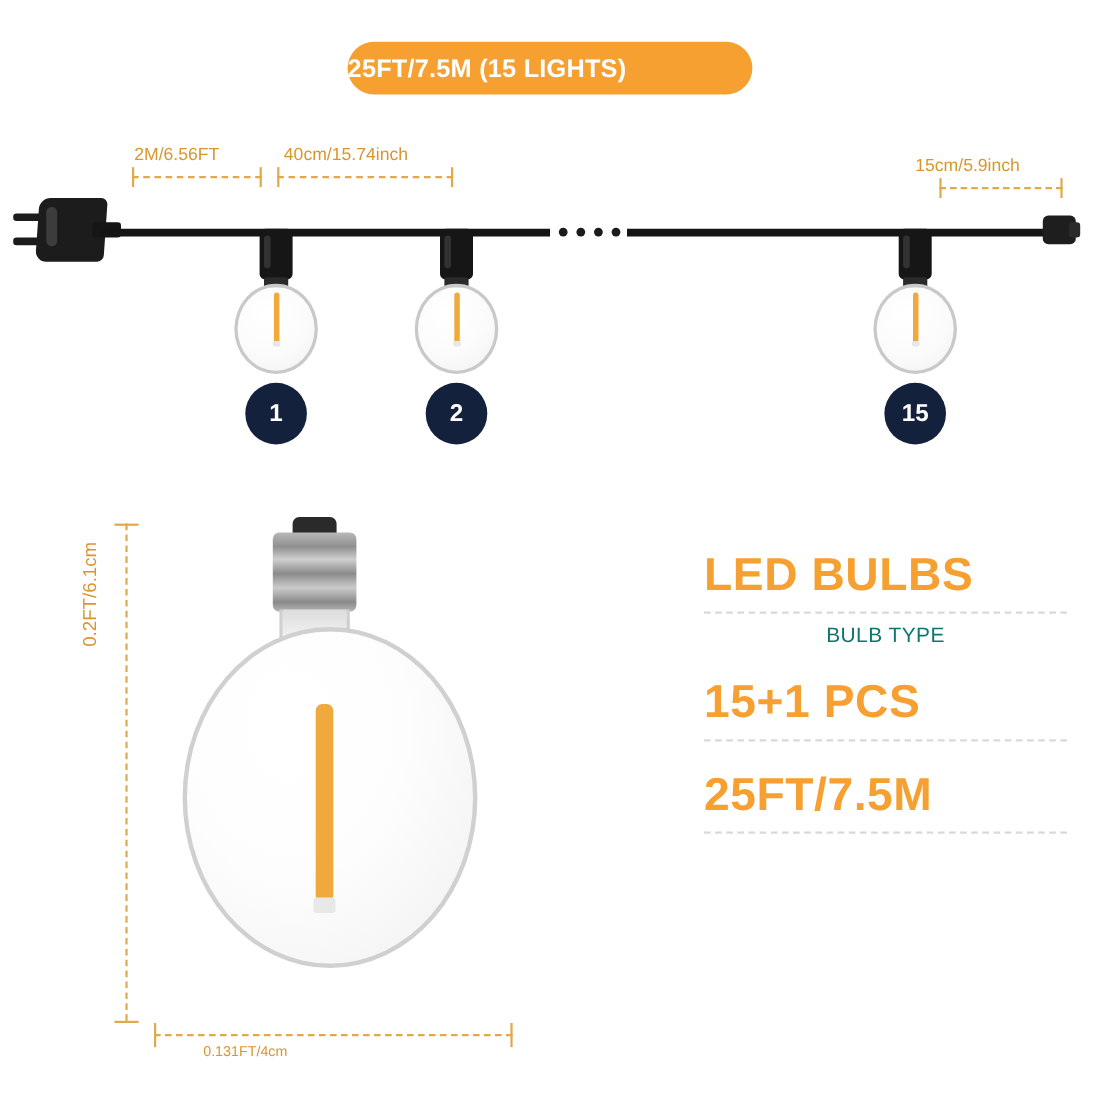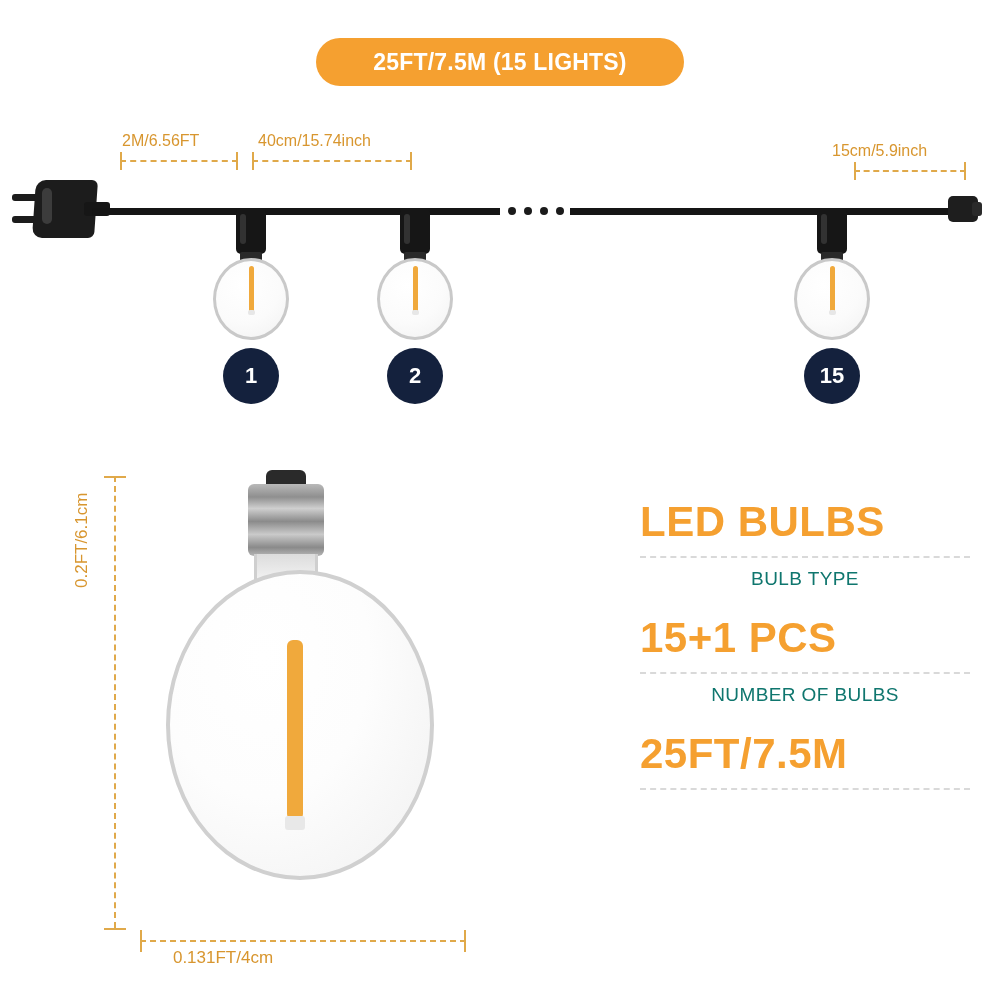--- a/index.html
+++ b/index.html
@@ -13,21 +13,21 @@
   }
   .root{position:absolute;inset:0;}
 
   
   .badge{
     position:absolute;
     left:316px;top:38px;
     width:368px;height:48px;
     background:#f5a030;
     border-radius:24px;
-    display:flex;align-items:center;justify-content:center;
+    display:flex;align-items:center;
     color:#ffffff;
     font-size:23px;
     font-weight:bold;
     letter-spacing:.2px;
   }
 
   
   .dimlabel{
     position:absolute;
     color:#d8962f;
@@ -168,21 +168,21 @@
     transform:rotate(-90deg);
     transform-origin:left top;
     white-space:nowrap;
   }
 
   
   .hmeasure{position:absolute;left:140px;top:930px;width:326px;}
   .hmeasure .line{position:absolute;left:0;top:10px;width:326px;height:0;border-top:2px dashed #e0a94a;}
   .hmeasure .cap{position:absolute;top:0;width:0;height:22px;border-left:2px solid #e0a94a;}
   .hlabel{
-    position:absolute;left:223px;top:948px;color:#d8962f;font-size:17px;white-space:nowrap;transform:translateX(-50%);
+    position:absolute;left:223px;top:948px;color:#d8962f;font-size:13px;white-space:nowrap;transform:translateX(-50%);
   }
 
   
   .specs{position:absolute;left:640px;top:500px;width:330px;}
   .spec{margin-bottom:26px;}
   .spec .big{
     color:#f5a030;font-size:42px;font-weight:bold;letter-spacing:.5px;line-height:1.05;
   }
   .spec .rule{
     margin:12px 0 10px 0;height:0;border-top:2px dashed #d9d9d9;
@@ -286,21 +286,20 @@
 
   <div class="specs">
     <div class="spec">
       <div class="big">LED BULBS</div>
       <div class="rule"></div>
       <div class="sub">BULB TYPE</div>
     </div>
     <div class="spec">
       <div class="big">15+1 PCS</div>
       <div class="rule"></div>
-      <div class="sub">NUMBER OF BULBS</div>
     </div>
     <div class="spec">
       <div class="big">25FT/7.5M</div>
       <div class="rule"></div>
     </div>
   </div>
 
 </div>
 
 </body></html>

